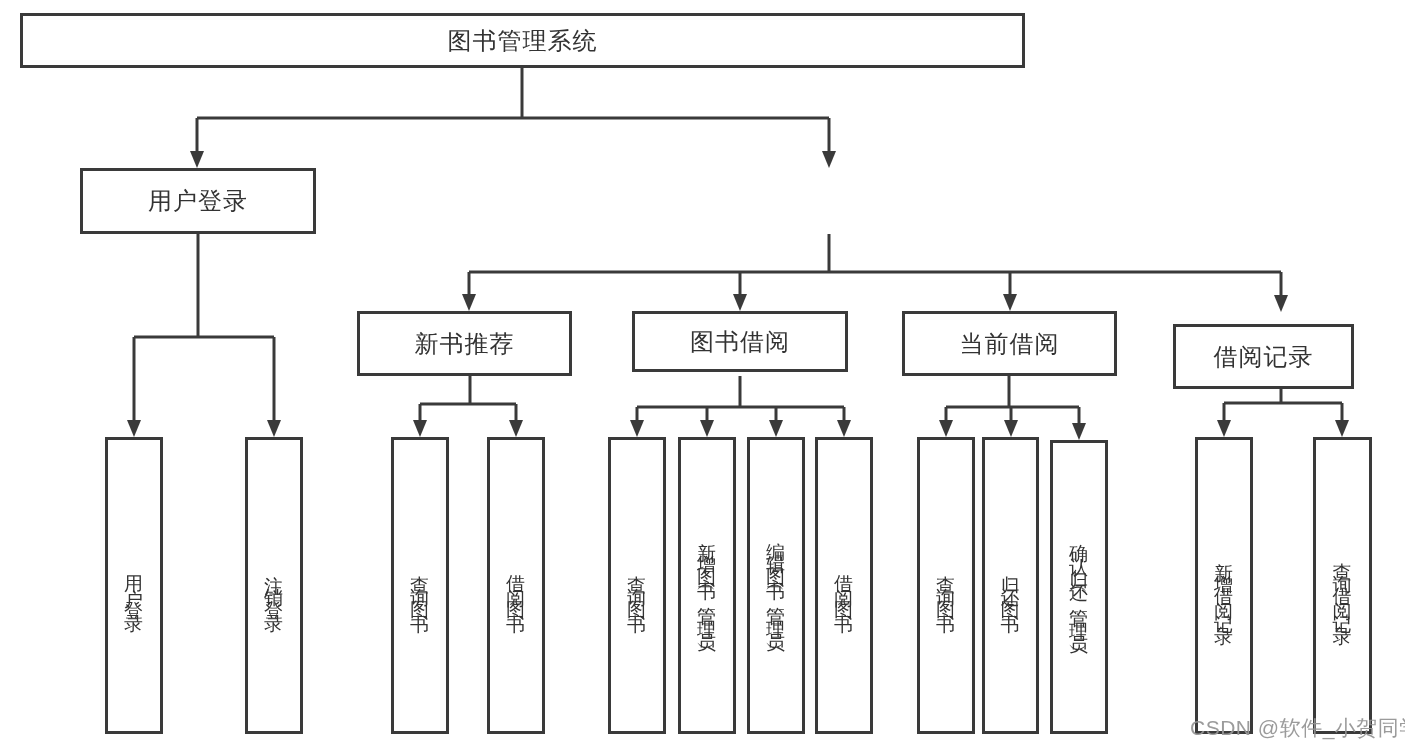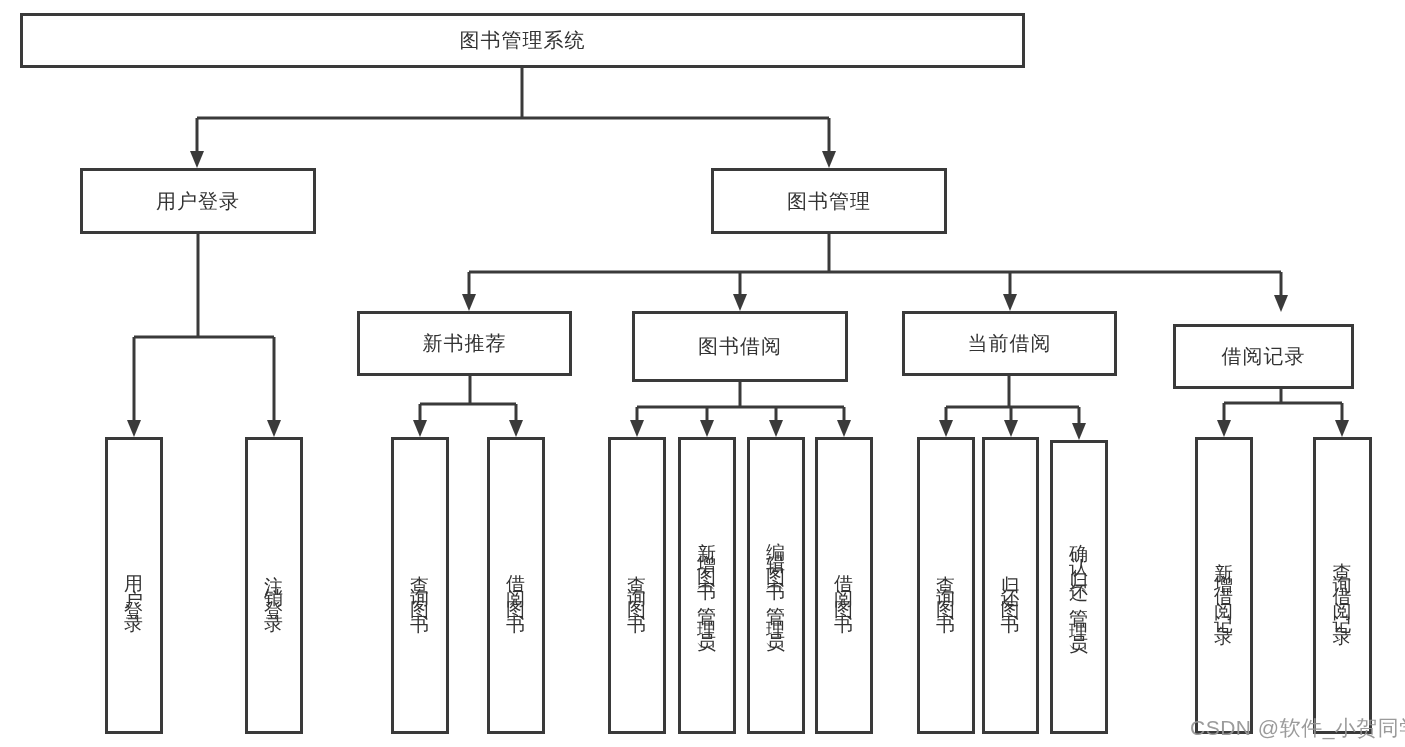--- a/index.html
+++ b/index.html
@@ -6,21 +6,21 @@
   #canvas{
     position:relative;width:1405px;height:747px;background:#ffffff;overflow:hidden;
     font-family:"Liberation Sans",sans-serif;
   }
   #connectors{position:absolute;left:0;top:0;width:1405px;height:747px;z-index:1;}
   .box{
     position:absolute;box-sizing:border-box;background:#ffffff;
     border:3px solid #3a3a3a;display:flex;align-items:center;justify-content:center;
     color:#333333;z-index:2;
   }
-  .box.h{font-size:20px;letter-spacing:1px;}
+  .box.h{font-size:24px;letter-spacing:1px;}
   .box.v{font-size:19px;}
   .box.v .vtxt{
     writing-mode:vertical-lr;text-orientation:mixed;
     line-height:1;letter-spacing:13px;white-space:nowrap;
   }
   .watermark{
     position:absolute;z-index:3;font-size:21px;color:rgba(150,150,150,0.95);
     white-space:nowrap;letter-spacing:0.5px;
   }
 </style>
@@ -84,28 +84,25 @@
       <polygon points="1335,420 1349,420 1342,437" fill="#3a3a3a"></polygon>
     </svg>
 
   <div class="box h" style="left:20px;top:13px;width:1005px;height:55px">
     <span>图书管理系统</span>
   </div>
 
   <div class="box h" style="left:80px;top:168px;width:236px;height:66px">
     <span>用户登录</span>
   </div>
-  <div class="box h" style="left:711px;top:168px;width:236px;height:66px">
-    <span>图书管理</span>
-  </div>
 
   <div class="box h" style="left:357px;top:311px;width:215px;height:65px">
     <span>新书推荐</span>
   </div>
-  <div class="box h" style="left:632px;top:311px;width:216px;height:71px">
+  <div class="box h" style="left:632px;top:311px;width:216px;height:61px">
     <span>图书借阅</span>
   </div>
   <div class="box h" style="left:902px;top:311px;width:215px;height:65px">
     <span>当前借阅</span>
   </div>
   <div class="box h" style="left:1173px;top:324px;width:181px;height:65px">
     <span>借阅记录</span>
   </div>
 
   <div class="box v" style="left:105px;top:437px;width:58px;height:297px">

